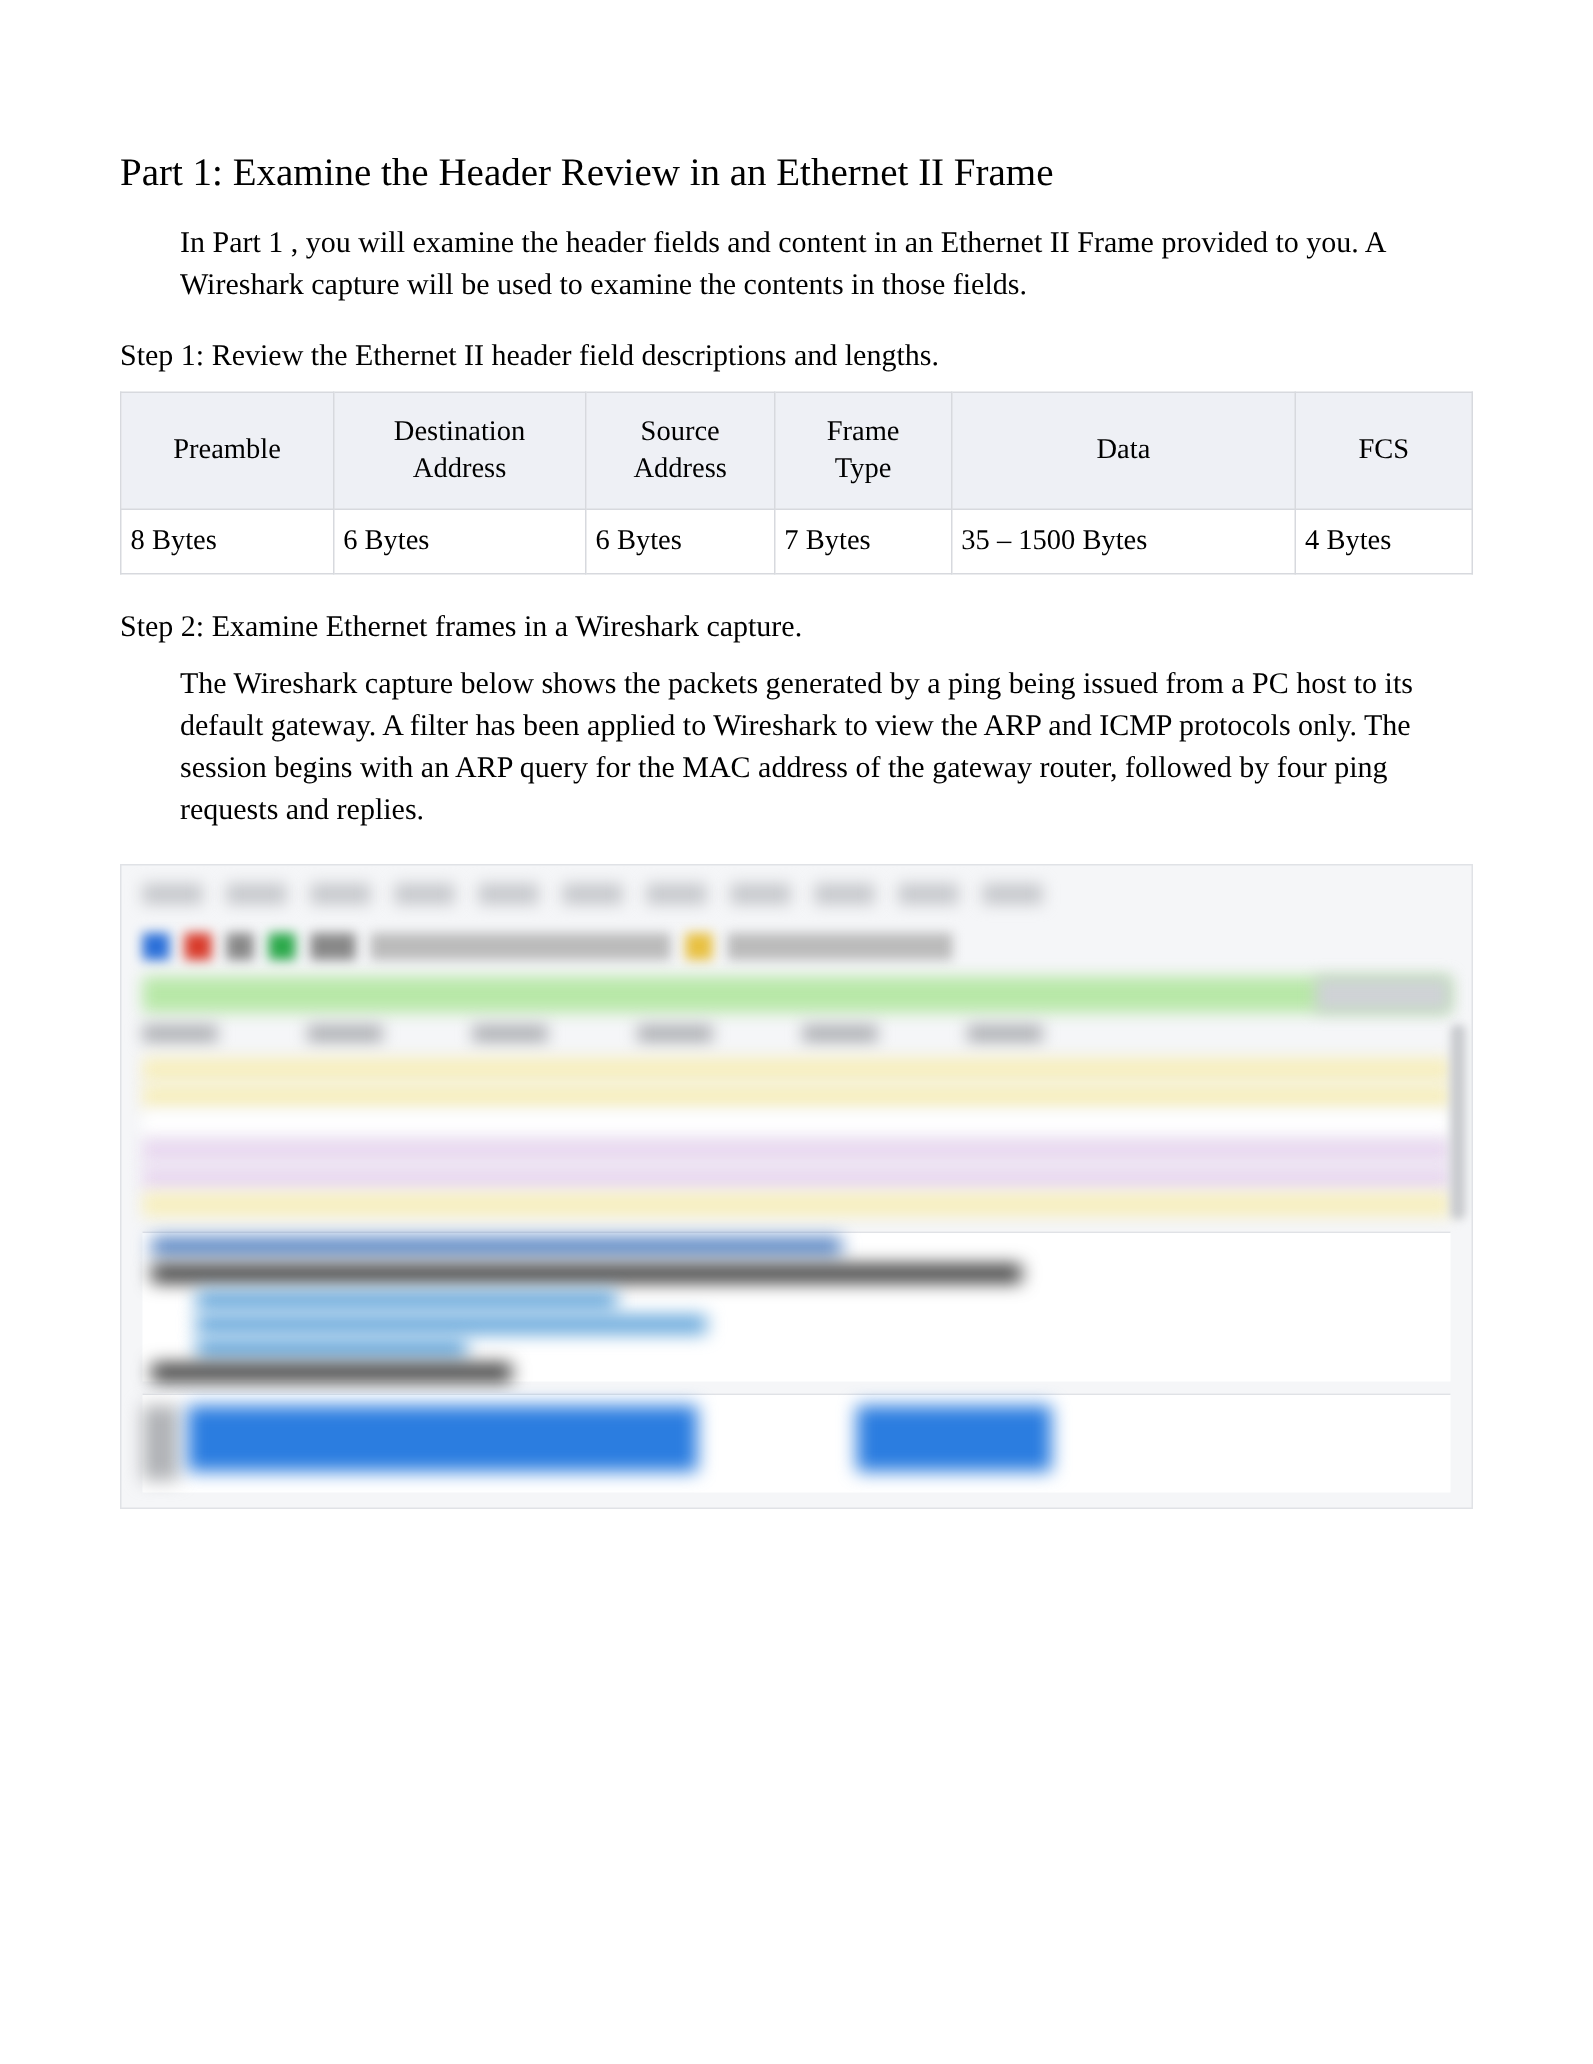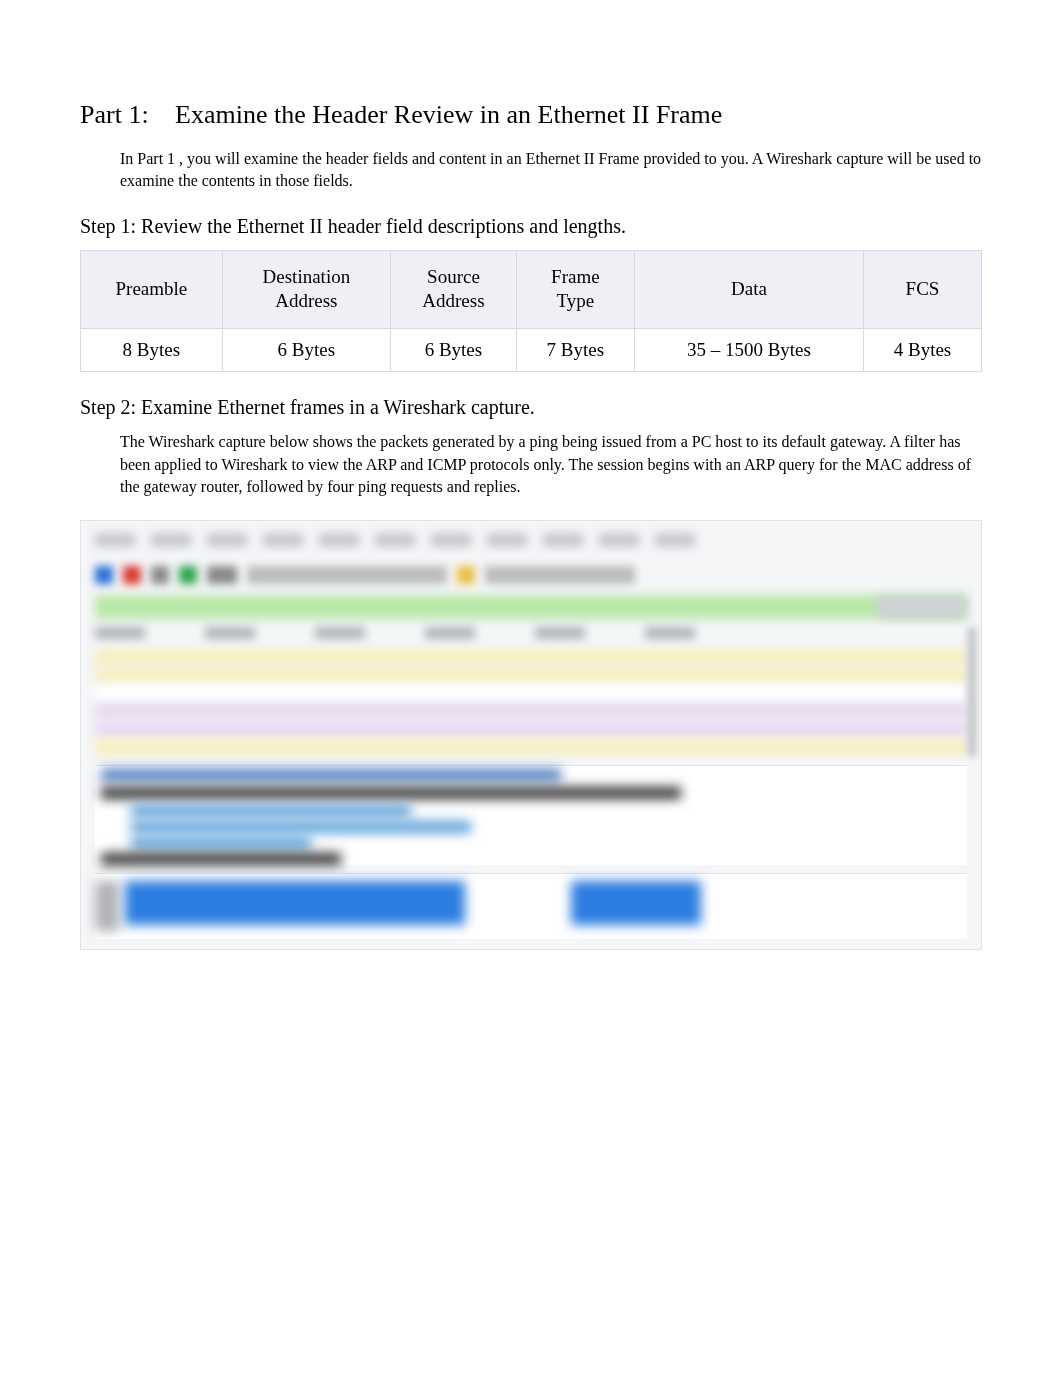--- a/index.html
+++ b/index.html
@@ -14,25 +14,24 @@
       font-family: "Times New Roman", Times, serif;
       color: #000;
       padding: 100px 80px 40px 80px;
     }
     .part-title {
       font-size: 26px;
       font-weight: normal;
       margin-bottom: 18px;
     }
     .part-number {
-      margin-right: 20px;
     }
     .body-text {
       margin-left: 40px;
-      font-size: 16px;
+      font-size: 20px;
       line-height: 1.4;
       margin-bottom: 22px;
     }
     .step-title {
       font-size: 20px;
       margin-bottom: 12px;
     }
     table.ethernet-table {
       width: 100%;
       border-collapse: collapse;
@@ -43,21 +42,21 @@
       background: #eef0f5;
       font-weight: normal;
       padding: 14px 6px;
       border: 1px solid #d7d9de;
       text-align: center;
       line-height: 1.3;
     }
     table.ethernet-table td {
       padding: 10px 6px;
       border: 1px solid #d7d9de;
-      text-align: center;
+      text-align: left;
     }
     .wireshark-image {
       width: 902px;
       height: 430px;
       background: #f5f6f8;
       border: 1px solid #e0e2e6;
       filter: blur(0px);
       position: relative;
       overflow: hidden;
     }

